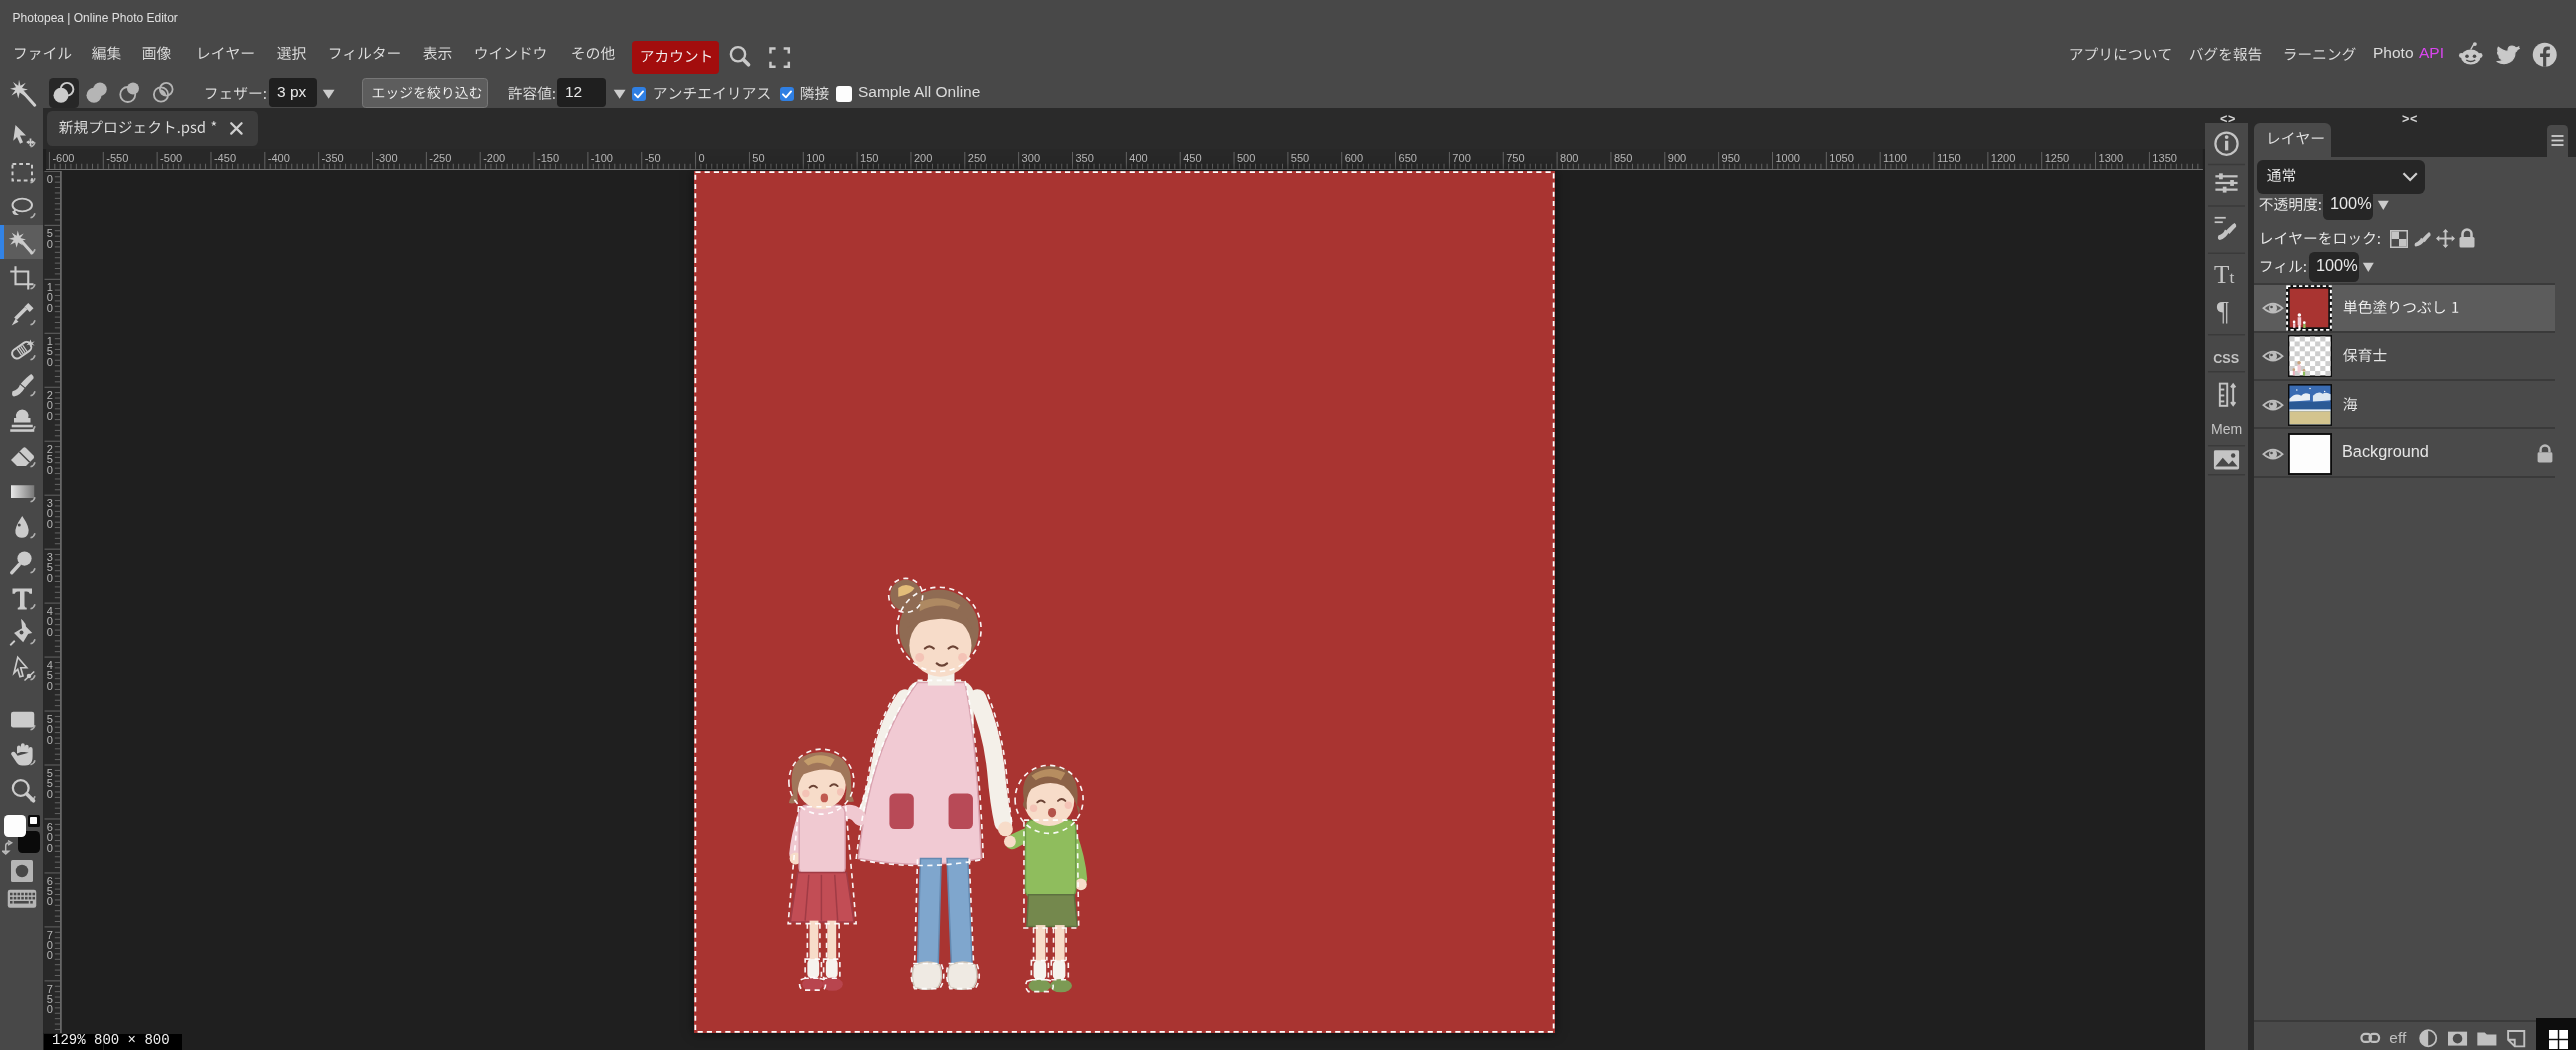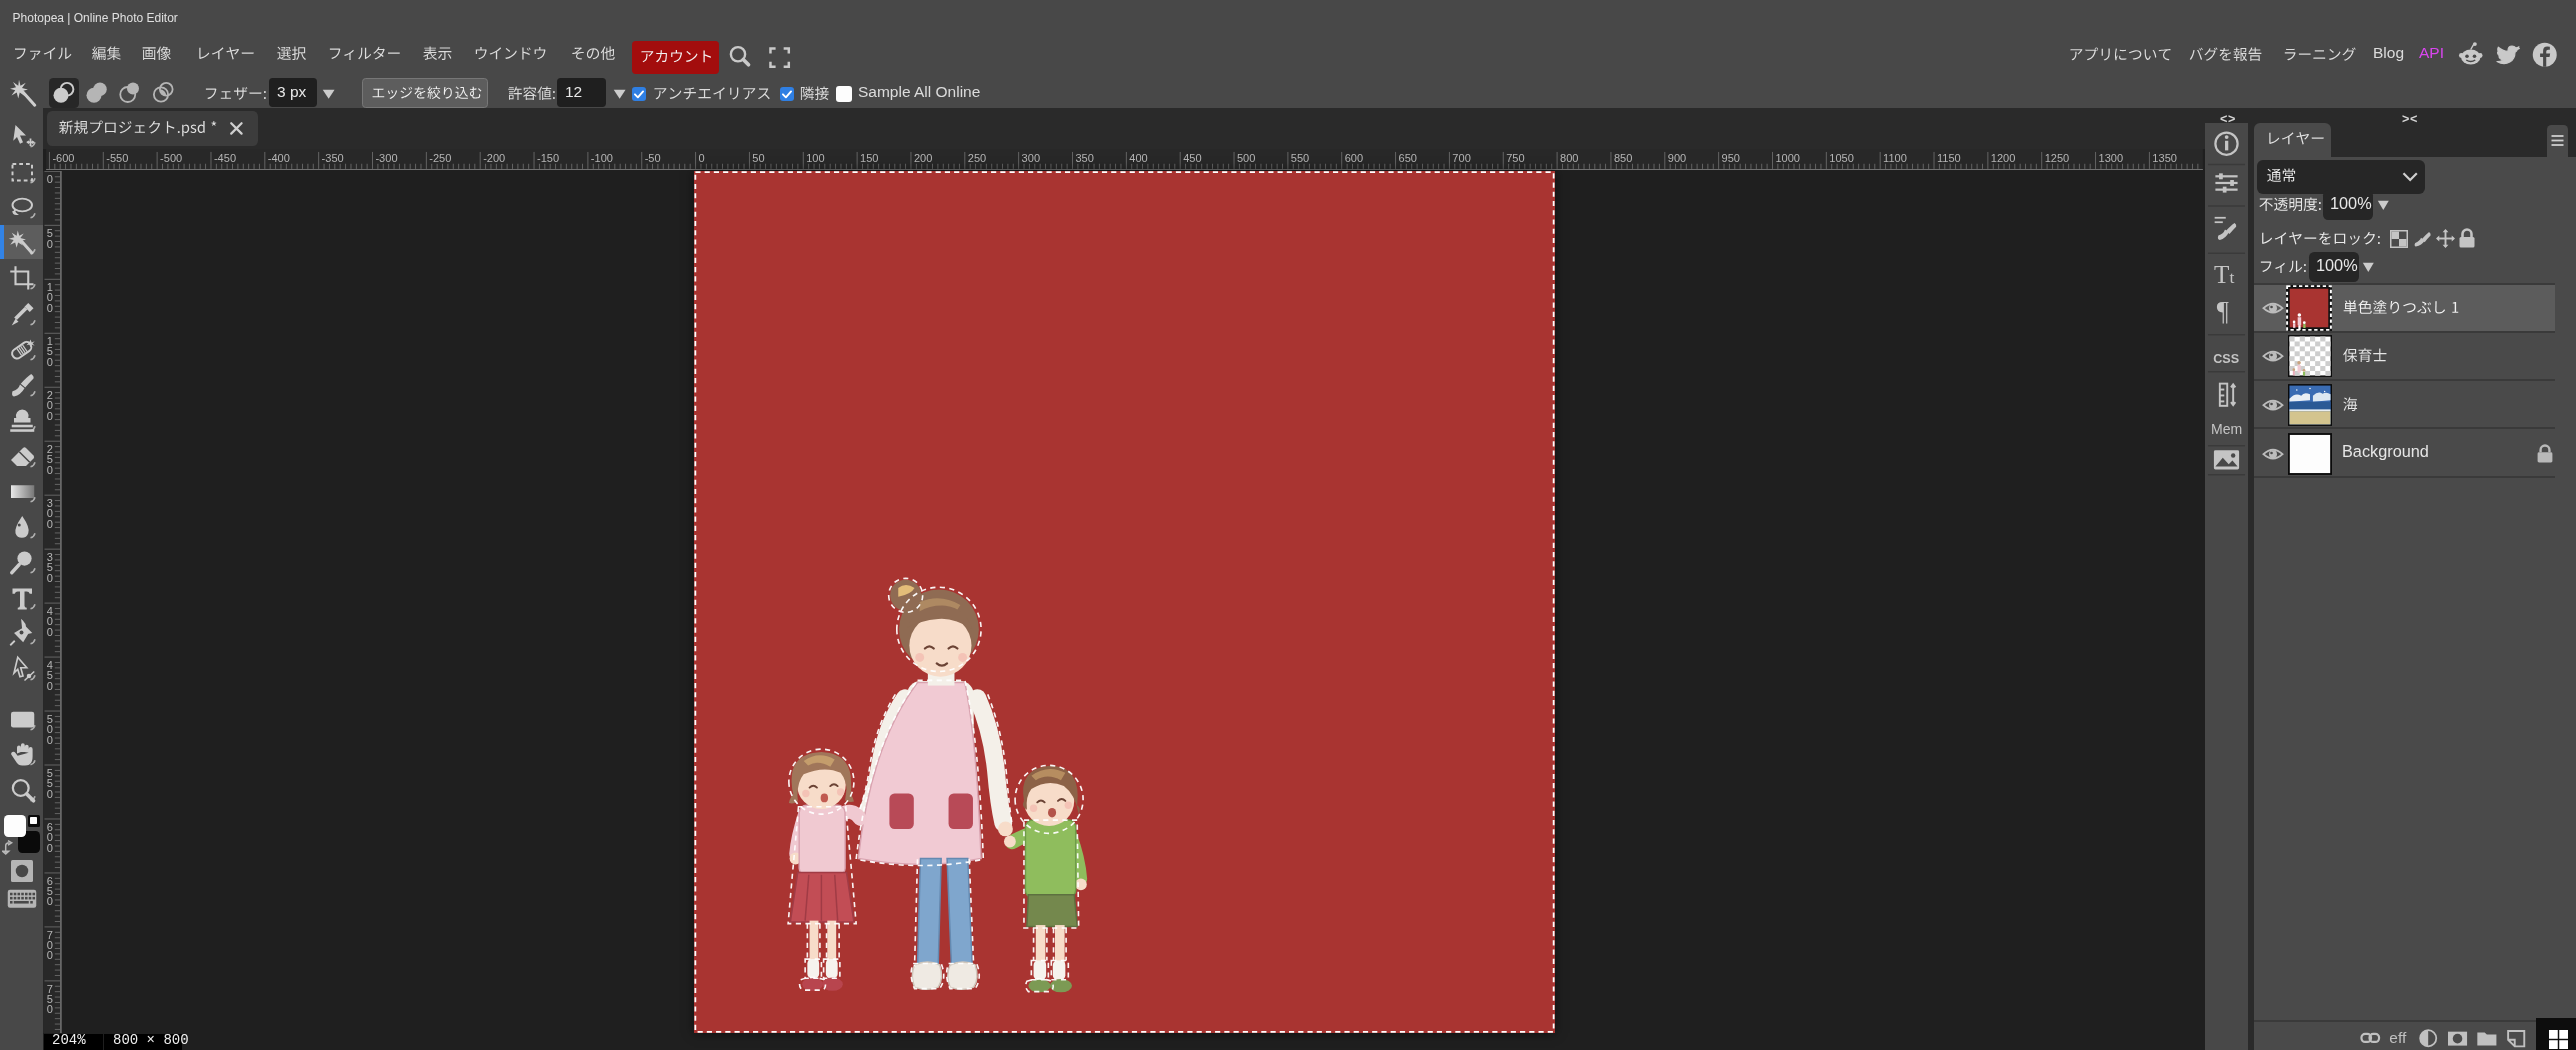--- a/index.html
+++ b/index.html
@@ -69,21 +69,21 @@
 <svg style="position:absolute;left:2188px;top:45px" width="75" height="20" viewBox="0 0 102 27">
       <g transform="translate(1,20)">
         <path d="M15.3 -15.6Q15.6 -15.2 15.9 -14.8Q16.2 -14.3 16.5 -13.8Q16.7 -13.3 16.9 -12.8L15.9 -12.4Q15.6 -13.0 15.1 -13.8Q14.6 -14.6 14.2 -15.1ZM17.5 -16.4Q17.8 -16.0 18.1 -15.5Q18.4 -15.0 18.7 -14.5Q19.0 -14.0 19.2 -13.7L18.1 -13.2Q17.8 -13.8 17.3 -14.6Q16.9 -15.4 16.4 -15.9ZM4.4 -6.0Q4.7 -6.8 5.0 -7.7Q5.3 -8.6 5.6 -9.6Q5.8 -10.6 6.0 -11.6Q6.2 -12.6 6.3 -13.4L8.1 -13.1Q8.1 -12.8 8.0 -12.6Q7.9 -12.3 7.8 -12.1Q7.8 -11.8 7.7 -11.6Q7.6 -11.1 7.5 -10.4Q7.3 -9.7 7.0 -8.8Q6.8 -7.9 6.5 -7.0Q6.2 -6.1 5.9 -5.4Q5.6 -4.4 5.1 -3.5Q4.6 -2.5 4.1 -1.6Q3.5 -0.7 3.0 0.1L1.3 -0.6Q2.2 -1.8 3.0 -3.3Q3.8 -4.8 4.4 -6.0ZM14.2 -6.8Q13.9 -7.6 13.5 -8.4Q13.2 -9.3 12.8 -10.1Q12.4 -11.0 12.0 -11.8Q11.6 -12.6 11.3 -13.1L12.9 -13.6Q13.2 -13.1 13.6 -12.4Q14.0 -11.6 14.4 -10.7Q14.8 -9.9 15.1 -9.0Q15.5 -8.1 15.8 -7.3Q16.1 -6.6 16.5 -5.7Q16.8 -4.8 17.1 -3.8Q17.5 -2.9 17.8 -2.0Q18.0 -1.2 18.2 -0.5L16.5 0.1Q16.2 -0.9 15.8 -2.1Q15.5 -3.3 15.1 -4.5Q14.6 -5.7 14.2 -6.8Z M35.3 -16.0Q35.6 -15.7 35.9 -15.2Q36.2 -14.7 36.4 -14.2Q36.7 -13.7 36.9 -13.3L35.9 -12.8Q35.6 -13.4 35.1 -14.2Q34.6 -15.0 34.2 -15.5ZM37.5 -16.8Q37.8 -16.4 38.1 -15.9Q38.4 -15.4 38.7 -14.9Q39.0 -14.5 39.2 -14.1L38.1 -13.6Q37.8 -14.3 37.3 -15.0Q36.9 -15.8 36.4 -16.3ZM36.6 -12.0Q36.5 -11.8 36.4 -11.5Q36.3 -11.2 36.2 -11.0Q35.9 -10.0 35.4 -8.8Q34.9 -7.6 34.2 -6.4Q33.5 -5.2 32.6 -4.1Q31.3 -2.4 29.4 -1.0Q27.5 0.3 24.7 1.4L23.2 0.1Q25.0 -0.5 26.5 -1.2Q28.0 -2.0 29.1 -3.0Q30.3 -3.9 31.2 -5.0Q32.0 -5.9 32.6 -7.0Q33.3 -8.1 33.7 -9.2Q34.2 -10.3 34.4 -11.2H27.0L27.6 -12.6Q27.9 -12.6 28.5 -12.6Q29.2 -12.6 30.0 -12.6Q30.9 -12.6 31.7 -12.6Q32.6 -12.6 33.2 -12.6Q33.8 -12.6 34.0 -12.6Q34.4 -12.6 34.7 -12.7Q35.1 -12.7 35.3 -12.8ZM29.9 -15.0Q29.7 -14.6 29.4 -14.2Q29.2 -13.8 29.0 -13.5Q28.5 -12.4 27.6 -11.1Q26.7 -9.8 25.4 -8.6Q24.2 -7.3 22.6 -6.3L21.2 -7.3Q22.5 -8.1 23.5 -9.0Q24.5 -9.9 25.3 -10.8Q26.1 -11.7 26.6 -12.6Q27.1 -13.4 27.5 -14.1Q27.6 -14.3 27.8 -14.8Q28.0 -15.3 28.1 -15.7Z M49.2 -15.8Q49.1 -15.2 48.9 -14.4Q48.7 -13.6 48.3 -12.6Q47.9 -11.7 47.4 -10.7Q46.9 -9.8 46.3 -9.0Q46.6 -9.2 47.1 -9.4Q47.6 -9.6 48.1 -9.6Q48.6 -9.7 49.0 -9.7Q50.2 -9.7 51.0 -9.1Q51.8 -8.4 51.8 -7.2Q51.8 -6.8 51.8 -6.2Q51.8 -5.6 51.8 -5.0Q51.8 -4.3 51.8 -3.7Q51.9 -3.1 51.9 -2.6H50.3Q50.3 -3.0 50.4 -3.6Q50.4 -4.1 50.4 -4.7Q50.4 -5.3 50.4 -5.8Q50.4 -6.4 50.4 -6.8Q50.4 -7.6 49.9 -8.1Q49.3 -8.5 48.5 -8.5Q47.6 -8.5 46.7 -8.1Q45.8 -7.6 45.1 -7.0Q44.6 -6.6 44.2 -6.1Q43.8 -5.5 43.3 -4.9L41.9 -5.9Q43.3 -7.3 44.3 -8.5Q45.3 -9.8 45.9 -10.8Q46.5 -11.9 46.8 -12.7Q47.1 -13.5 47.3 -14.4Q47.5 -15.2 47.6 -16.0ZM42.4 -13.7Q43.2 -13.6 44.1 -13.5Q45.0 -13.4 45.7 -13.4Q47.1 -13.4 48.6 -13.5Q50.2 -13.6 51.7 -13.7Q53.3 -13.9 54.7 -14.1L54.7 -12.6Q53.7 -12.5 52.5 -12.4Q51.3 -12.2 50.1 -12.2Q48.9 -12.1 47.7 -12.1Q46.6 -12.0 45.6 -12.0Q45.2 -12.0 44.7 -12.1Q44.1 -12.1 43.5 -12.1Q42.9 -12.1 42.4 -12.2ZM57.6 -8.8Q57.4 -8.8 57.1 -8.7Q56.8 -8.5 56.5 -8.4Q56.1 -8.3 55.9 -8.2Q54.8 -7.8 53.4 -7.2Q52.1 -6.6 50.6 -5.9Q49.6 -5.4 48.9 -4.8Q48.1 -4.3 47.7 -3.7Q47.2 -3.1 47.2 -2.4Q47.2 -1.8 47.5 -1.4Q47.8 -1.1 48.3 -0.9Q48.8 -0.7 49.4 -0.6Q50.1 -0.6 50.8 -0.6Q52.0 -0.6 53.5 -0.7Q55.0 -0.8 56.3 -1.1L56.3 0.5Q55.5 0.6 54.5 0.7Q53.6 0.8 52.6 0.9Q51.7 0.9 50.8 0.9Q49.4 0.9 48.2 0.6Q47.0 0.4 46.3 -0.3Q45.6 -0.9 45.6 -2.2Q45.6 -3.1 46.0 -3.8Q46.5 -4.6 47.2 -5.2Q47.9 -5.8 48.7 -6.3Q49.6 -6.9 50.5 -7.3Q51.5 -7.8 52.3 -8.2Q53.2 -8.6 53.9 -8.9Q54.7 -9.2 55.3 -9.5Q55.8 -9.7 56.2 -9.9Q56.6 -10.1 57.0 -10.3Z M71.1 -9.1H77.7V-7.8H71.1ZM70.4 -15.9H77.5V-14.5H71.8V1.6H70.4ZM76.8 -15.9H78.2V-12.0Q78.2 -11.5 78.1 -11.1Q77.9 -10.8 77.4 -10.6Q77.0 -10.5 76.2 -10.4Q75.4 -10.4 74.3 -10.4Q74.2 -10.7 74.1 -11.1Q74.0 -11.5 73.8 -11.7Q74.4 -11.7 75.0 -11.7Q75.5 -11.7 75.9 -11.7Q76.3 -11.7 76.4 -11.7Q76.7 -11.7 76.7 -11.8Q76.8 -11.9 76.8 -12.0ZM73.1 -8.3Q73.6 -6.4 74.5 -4.7Q75.5 -3.0 76.7 -1.7Q77.9 -0.4 79.4 0.4Q79.2 0.6 78.9 0.9Q78.6 1.3 78.4 1.6Q76.9 0.7 75.6 -0.7Q74.4 -2.2 73.4 -4.0Q72.5 -5.9 71.9 -7.9ZM77.2 -9.1H77.5L77.7 -9.1L78.7 -8.8Q78.3 -6.6 77.5 -4.7Q76.7 -2.7 75.5 -1.1Q74.3 0.5 72.7 1.6Q72.5 1.4 72.2 1.1Q72.0 0.8 71.7 0.6Q73.2 -0.4 74.3 -1.9Q75.5 -3.4 76.2 -5.1Q76.9 -6.9 77.2 -8.7ZM61.5 -14.7H69.0V-13.5H61.5ZM61.3 -3.8H69.2V-2.5H61.3ZM60.8 -11.4H69.7V-10.1H60.8ZM61.1 -7.3H69.5V-6.0H61.1ZM64.6 -16.8H66.0V-11.0H64.6ZM64.6 -6.7H66.0V1.6H64.6ZM67.3 -10.2 68.6 -9.9Q68.3 -9.2 68.0 -8.4Q67.7 -7.7 67.4 -7.2L66.3 -7.5Q66.5 -7.9 66.7 -8.4Q66.9 -8.9 67.0 -9.3Q67.2 -9.8 67.3 -10.2ZM62.2 -9.9 63.4 -10.2Q63.7 -9.6 64.0 -8.8Q64.2 -8.0 64.3 -7.5L63.1 -7.2Q63.0 -7.7 62.8 -8.5Q62.5 -9.2 62.2 -9.9Z M81.2 -9.4H98.8V-8.0H81.2ZM84.4 -13.9H97.4V-12.5H84.4ZM84.5 -0.8H95.7V0.6H84.5ZM89.7 -16.8H91.2V-8.6H89.7ZM83.7 -6.0H96.5V1.7H95.0V-4.6H85.2V1.8H83.7ZM85.0 -16.6 86.5 -16.3Q86.0 -15.0 85.5 -13.9Q84.9 -12.7 84.2 -11.7Q83.5 -10.6 82.8 -9.8Q82.7 -9.9 82.4 -10.1Q82.2 -10.3 81.9 -10.4Q81.6 -10.6 81.5 -10.6Q82.6 -11.7 83.5 -13.3Q84.4 -14.9 85.0 -16.6Z" fill="#dcdcdc"></path>
       </g>
     </svg>
 <svg style="position:absolute;left:2282px;top:45px" width="75" height="20" viewBox="0 0 102 27">
       <g transform="translate(1,20)">
         <path d="M4.6 -14.9Q5.0 -14.8 5.5 -14.8Q5.9 -14.8 6.4 -14.8Q6.7 -14.8 7.5 -14.8Q8.3 -14.8 9.3 -14.8Q10.3 -14.8 11.3 -14.8Q12.3 -14.8 13.1 -14.8Q13.9 -14.8 14.3 -14.8Q14.8 -14.8 15.2 -14.8Q15.7 -14.8 16.1 -14.9V-13.2Q15.7 -13.3 15.2 -13.3Q14.8 -13.3 14.3 -13.3Q13.9 -13.3 13.1 -13.3Q12.3 -13.3 11.3 -13.3Q10.3 -13.3 9.3 -13.3Q8.3 -13.3 7.5 -13.3Q6.7 -13.3 6.4 -13.3Q6.0 -13.3 5.5 -13.3Q5.0 -13.3 4.6 -13.2ZM17.6 -9.6Q17.5 -9.5 17.4 -9.3Q17.3 -9.2 17.3 -9.0Q16.9 -7.6 16.2 -6.1Q15.5 -4.6 14.4 -3.4Q12.8 -1.6 11.0 -0.7Q9.1 0.3 7.2 0.8L6.0 -0.6Q8.1 -1.0 9.9 -2.0Q11.7 -2.9 13.0 -4.3Q13.9 -5.2 14.5 -6.4Q15.1 -7.6 15.4 -8.7Q15.2 -8.7 14.6 -8.7Q14.0 -8.7 13.1 -8.7Q12.2 -8.7 11.2 -8.7Q10.2 -8.7 9.2 -8.7Q8.1 -8.7 7.2 -8.7Q6.3 -8.7 5.7 -8.7Q5.0 -8.7 4.8 -8.7Q4.4 -8.7 3.9 -8.7Q3.4 -8.7 2.8 -8.6V-10.3Q3.4 -10.2 3.9 -10.2Q4.4 -10.2 4.8 -10.2Q5.0 -10.2 5.6 -10.2Q6.2 -10.2 7.1 -10.2Q8.0 -10.2 9.0 -10.2Q10.0 -10.2 11.1 -10.2Q12.1 -10.2 13.0 -10.2Q13.8 -10.2 14.5 -10.2Q15.1 -10.2 15.3 -10.2Q15.7 -10.2 16.0 -10.2Q16.3 -10.3 16.4 -10.3Z M22.0 -8.7Q22.3 -8.6 22.8 -8.6Q23.2 -8.6 23.8 -8.6Q24.3 -8.6 24.8 -8.6Q25.1 -8.6 25.8 -8.6Q26.5 -8.6 27.4 -8.6Q28.3 -8.6 29.3 -8.6Q30.3 -8.6 31.3 -8.6Q32.3 -8.6 33.2 -8.6Q34.1 -8.6 34.8 -8.6Q35.5 -8.6 35.8 -8.6Q36.5 -8.6 37.1 -8.6Q37.6 -8.6 37.9 -8.7V-6.7Q37.6 -6.7 37.0 -6.8Q36.5 -6.8 35.8 -6.8Q35.5 -6.8 34.8 -6.8Q34.1 -6.8 33.2 -6.8Q32.3 -6.8 31.3 -6.8Q30.3 -6.8 29.3 -6.8Q28.3 -6.8 27.4 -6.8Q26.5 -6.8 25.8 -6.8Q25.1 -6.8 24.8 -6.8Q24.0 -6.8 23.3 -6.8Q22.5 -6.7 22.0 -6.7Z M43.6 -13.0Q44.0 -13.0 44.5 -13.0Q45.0 -12.9 45.5 -12.9Q45.9 -12.9 46.5 -12.9Q47.2 -12.9 48.1 -12.9Q49.0 -12.9 49.9 -12.9Q50.9 -12.9 51.7 -12.9Q52.6 -12.9 53.2 -12.9Q53.8 -12.9 54.1 -12.9Q54.6 -12.9 55.1 -13.0Q55.7 -13.0 56.1 -13.0V-11.2Q55.7 -11.3 55.1 -11.3Q54.6 -11.3 54.1 -11.3Q53.9 -11.3 53.2 -11.3Q52.6 -11.3 51.7 -11.3Q50.8 -11.3 49.8 -11.3Q48.8 -11.3 48.0 -11.3Q47.1 -11.3 46.4 -11.3Q45.8 -11.3 45.5 -11.3Q45.0 -11.3 44.5 -11.3Q44.0 -11.2 43.6 -11.2ZM41.8 -3.1Q42.4 -3.1 42.9 -3.1Q43.4 -3.0 43.9 -3.0Q44.2 -3.0 44.9 -3.0Q45.6 -3.0 46.6 -3.0Q47.6 -3.0 48.8 -3.0Q49.9 -3.0 51.1 -3.0Q52.2 -3.0 53.2 -3.0Q54.3 -3.0 55.0 -3.0Q55.7 -3.0 55.9 -3.0Q56.4 -3.0 56.8 -3.0Q57.3 -3.1 57.7 -3.1V-1.2Q57.3 -1.2 56.8 -1.3Q56.3 -1.3 55.9 -1.3Q55.7 -1.3 55.0 -1.3Q54.3 -1.3 53.2 -1.3Q52.2 -1.3 51.1 -1.3Q49.9 -1.3 48.8 -1.3Q47.6 -1.3 46.6 -1.3Q45.6 -1.3 44.9 -1.3Q44.2 -1.3 43.9 -1.3Q43.4 -1.3 42.9 -1.3Q42.3 -1.2 41.8 -1.2Z M64.5 -14.7Q65.1 -14.3 65.8 -13.8Q66.5 -13.2 67.2 -12.7Q67.9 -12.1 68.6 -11.5Q69.2 -10.9 69.6 -10.5L68.4 -9.3Q68.0 -9.6 67.4 -10.2Q66.8 -10.8 66.1 -11.4Q65.4 -12.0 64.7 -12.5Q64.0 -13.1 63.4 -13.4ZM62.8 -1.3Q64.6 -1.5 66.0 -2.0Q67.5 -2.4 68.7 -3.0Q69.9 -3.6 70.8 -4.2Q72.4 -5.1 73.7 -6.4Q75.0 -7.6 75.9 -9.0Q76.9 -10.3 77.5 -11.5L78.5 -9.8Q77.8 -8.6 76.8 -7.3Q75.8 -6.0 74.5 -4.9Q73.3 -3.7 71.7 -2.7Q70.7 -2.1 69.5 -1.5Q68.4 -0.9 67.0 -0.4Q65.5 0.1 63.9 0.4Z M95.3 -16.0Q95.6 -15.7 95.9 -15.2Q96.2 -14.7 96.4 -14.2Q96.7 -13.7 96.9 -13.3L95.9 -12.8Q95.6 -13.4 95.1 -14.2Q94.6 -15.0 94.2 -15.5ZM97.5 -16.8Q97.8 -16.4 98.1 -15.9Q98.4 -15.4 98.7 -14.9Q99.0 -14.5 99.2 -14.1L98.1 -13.6Q97.8 -14.3 97.3 -15.0Q96.9 -15.8 96.4 -16.3ZM96.6 -12.0Q96.5 -11.8 96.4 -11.5Q96.3 -11.2 96.2 -11.0Q95.9 -10.0 95.4 -8.8Q94.9 -7.6 94.2 -6.4Q93.5 -5.2 92.6 -4.1Q91.3 -2.4 89.4 -1.0Q87.5 0.3 84.7 1.4L83.2 0.1Q85.0 -0.5 86.5 -1.2Q88.0 -2.0 89.1 -3.0Q90.3 -3.9 91.2 -5.0Q92.0 -5.9 92.6 -7.0Q93.3 -8.1 93.7 -9.2Q94.2 -10.3 94.4 -11.2H87.0L87.6 -12.6Q87.9 -12.6 88.5 -12.6Q89.2 -12.6 90.0 -12.6Q90.9 -12.6 91.7 -12.6Q92.6 -12.6 93.2 -12.6Q93.8 -12.6 94.0 -12.6Q94.4 -12.6 94.7 -12.7Q95.1 -12.7 95.3 -12.8ZM89.9 -15.0Q89.7 -14.6 89.4 -14.2Q89.2 -13.8 89.0 -13.5Q88.5 -12.4 87.6 -11.1Q86.7 -9.8 85.4 -8.6Q84.2 -7.3 82.6 -6.3L81.2 -7.3Q82.5 -8.1 83.5 -9.0Q84.5 -9.9 85.3 -10.8Q86.1 -11.7 86.6 -12.6Q87.1 -13.4 87.5 -14.1Q87.6 -14.3 87.8 -14.8Q88.0 -15.3 88.1 -15.7Z" fill="#dcdcdc"></path>
       </g>
     </svg>
-<div style="position:absolute;left:2373px;top:44px;font:400 15.5px 'Liberation Sans', sans-serif;color:#dcdcdc;white-space:pre;letter-spacing:0">Blog</div>
+<div style="position:absolute;left:2373px;top:44px;font:400 15.5px 'Liberation Sans', sans-serif;color:#dcdcdc;white-space:pre;letter-spacing:0">Photo</div>
 <div style="position:absolute;left:2419px;top:44px;font:400 15.5px 'Liberation Sans', sans-serif;color:#d946ef;white-space:pre;letter-spacing:0">API</div>
 <svg style="position:absolute;left:2458px;top:42px" width="27" height="27" viewBox="0 0 36 36">
       <ellipse cx="17" cy="20" rx="13" ry="10" fill="#c9c9c9"></ellipse>
       <circle cx="4.5" cy="18" r="3.2" fill="#c9c9c9"></circle>
       <circle cx="29.5" cy="18" r="3.2" fill="#c9c9c9"></circle>
       <line x1="17" y1="10" x2="21" y2="3" stroke="#c9c9c9" stroke-width="2"></line>
       <circle cx="22.5" cy="2.8" r="2.6" fill="#c9c9c9"></circle>
       <circle cx="12" cy="19" r="2.4" fill="#484848"></circle>
       <circle cx="22" cy="19" r="2.4" fill="#484848"></circle>
       <path d="M11 24 Q17 28 23 24" fill="none" stroke="#484848" stroke-width="2"></path>
@@ -519,23 +519,23 @@
           <path d="M434,842 a46,46 0 1,0 92,0 a46,46 0 1,0 -92,0"></path>
           <path d="M446,870 L518,870 L520,1016 L446,1016 Z"></path>
           <path d="M459,1016 V1060 M477,1016 V1060 M486,1016 V1060 M503,1016 V1060"></path>
           <path d="M456,1060 h23 v26 h-23 Z M483,1060 h23 v26 h-23 Z"></path>
           <path d="M450,1088 q17 -6 34 0 q4 10 -2 14 l-30,0 q-6 -6 -2 -14 Z"></path>
         </g>
         <rect x="1.5" y="1.5" width="1161" height="1163" fill="none" stroke="#fff" stroke-width="2.4" stroke-dasharray="7 5.5"></rect>
       </svg>
 </div>
 <div style="position:absolute;left:44px;top:1034px;width:59px;height:17px;background:#000;"></div>
-<div style="position:absolute;left:52px;top:1032px;font:400 14px 'Liberation Mono', sans-serif;color:#f0f0f0;white-space:pre;letter-spacing:0">204%</div>
+<div style="position:absolute;left:52px;top:1032px;font:400 14px 'Liberation Mono', sans-serif;color:#f0f0f0;white-space:pre;letter-spacing:0">129%</div>
 <div style="position:absolute;left:104px;top:1034px;width:78px;height:17px;background:#000;"></div>
-<div style="position:absolute;left:113px;top:1032px;font:400 14px 'Liberation Mono', sans-serif;color:#f0f0f0;white-space:pre;letter-spacing:0">800 × 800</div>
+<div style="position:absolute;left:94px;top:1032px;font:400 14px 'Liberation Mono', sans-serif;color:#f0f0f0;white-space:pre;letter-spacing:0">800 × 800</div>
 <div style="position:absolute;left:2205px;top:123px;width:43px;height:928px;background:#484848;"></div>
 <svg style="position:absolute;left:2205px;top:123px" width="43" height="385" viewBox="0 0 58 520">
       <circle cx="29" cy="28" r="15" fill="none" stroke="#c4c4c4" stroke-width="3"></circle>
       <rect x="27" y="24" width="4.4" height="13" fill="#c4c4c4"></rect>
       <circle cx="29.2" cy="19" r="2.6" fill="#c4c4c4"></circle>
       <g stroke="#c4c4c4" stroke-width="3">
         <line x1="14" y1="72" x2="44" y2="72"></line>
         <line x1="14" y1="81" x2="44" y2="81"></line>
         <line x1="14" y1="90" x2="44" y2="90"></line>
       </g>

